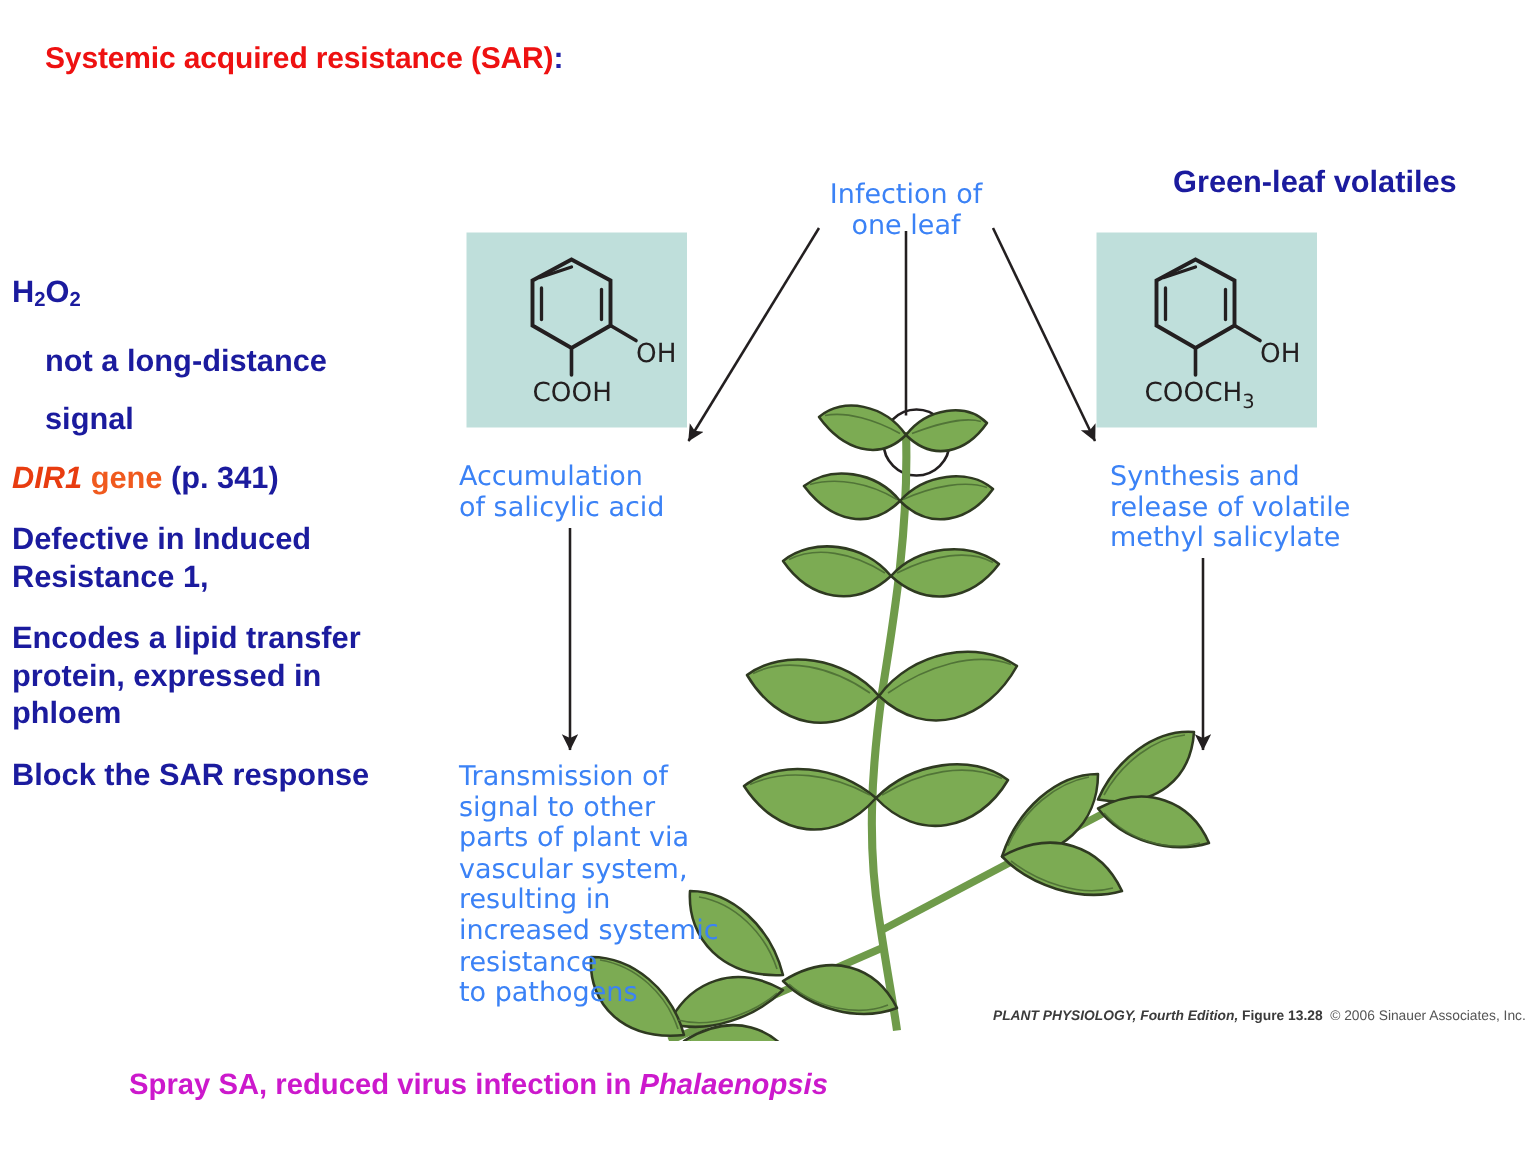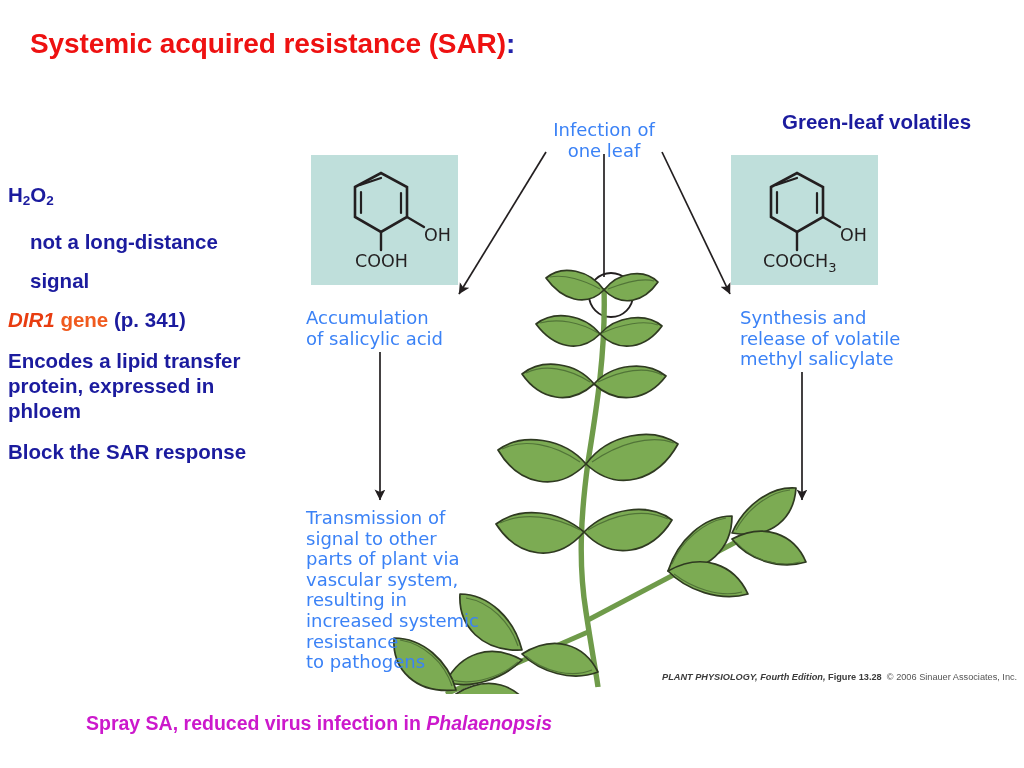--- a/index.html
+++ b/index.html
@@ -14,21 +14,21 @@
   #slide {
     position: relative;
     width: 1024px; height: 768px;
     background: #ffffff;
   }
 
   
   #slide-title {
     position: absolute;
     left: 30px; top: 28px;
-    font-size: 28px;
+    font-size: 20px;
     font-weight: bold;
     color: #ee1111;
     letter-spacing: -0.1px;
     white-space: nowrap;
   }
   #slide-title .colon { color: #2222aa; }
 
   
   #left-column {
     position: absolute;
@@ -122,20 +122,21 @@
   <div id="left-column">
 
     <div class="bullet"><span>H</span><sub>2</sub><span>O</span><sub>2</sub></div>
 
     <div class="bullet indent">not a long-distance</div>
 
     <div class="bullet indent">signal</div>
 
     <div class="bullet"><span class="gene-name">DIR1</span><span class="gene-word">&nbsp;</span><span class="gene-word">gene</span><span>&nbsp;</span><span>(p. 341)</span></div>
 
+    <div class="bullet">Defective in Induced Resistance 1,</div>
 
     <div class="bullet">Encodes a lipid transfer protein, expressed in phloem</div>
 
     <div class="bullet">Block the SAR response</div>
   </div>
 
   <div id="green-leaf-volatiles">Green-leaf volatiles</div>
 
   <div id="bottom-note"><span>Spray SA, reduced virus infection in </span><span class="sp">Phalaenopsis</span></div>
 

